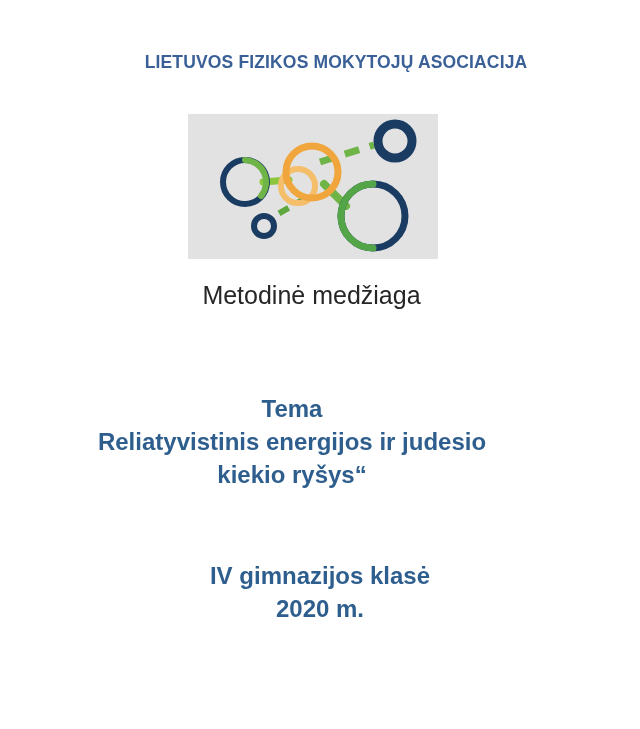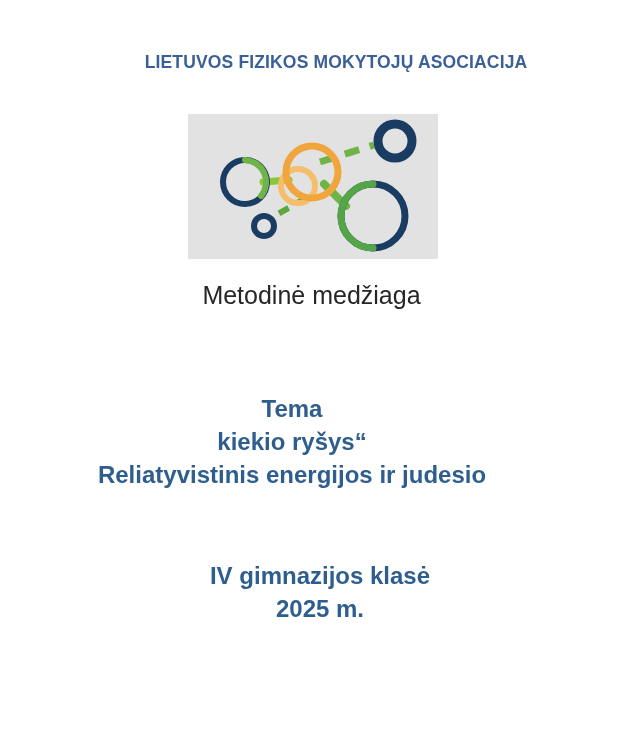--- a/index.html
+++ b/index.html
@@ -160,22 +160,22 @@
 
     </svg>
   </div>
 
   <div class="subtitle">
     <span class="line">Metodinė medžiaga</span>
   </div>
 
   <div class="topic-block">
     <span class="line">Tema</span>
+    <span class="line">Reliatyvistinis energijos ir judesio</span>
     <span class="line">kiekio ryšys“</span>
-    <span class="line">Reliatyvistinis energijos ir judesio</span>
   </div>
 
   <div class="footer-block">
     <span class="line">IV gimnazijos klasė</span>
-    <span class="line">2025 m.</span>
+    <span class="line">2020 m.</span>
   </div>
 
 </div>
 
 </body></html>

